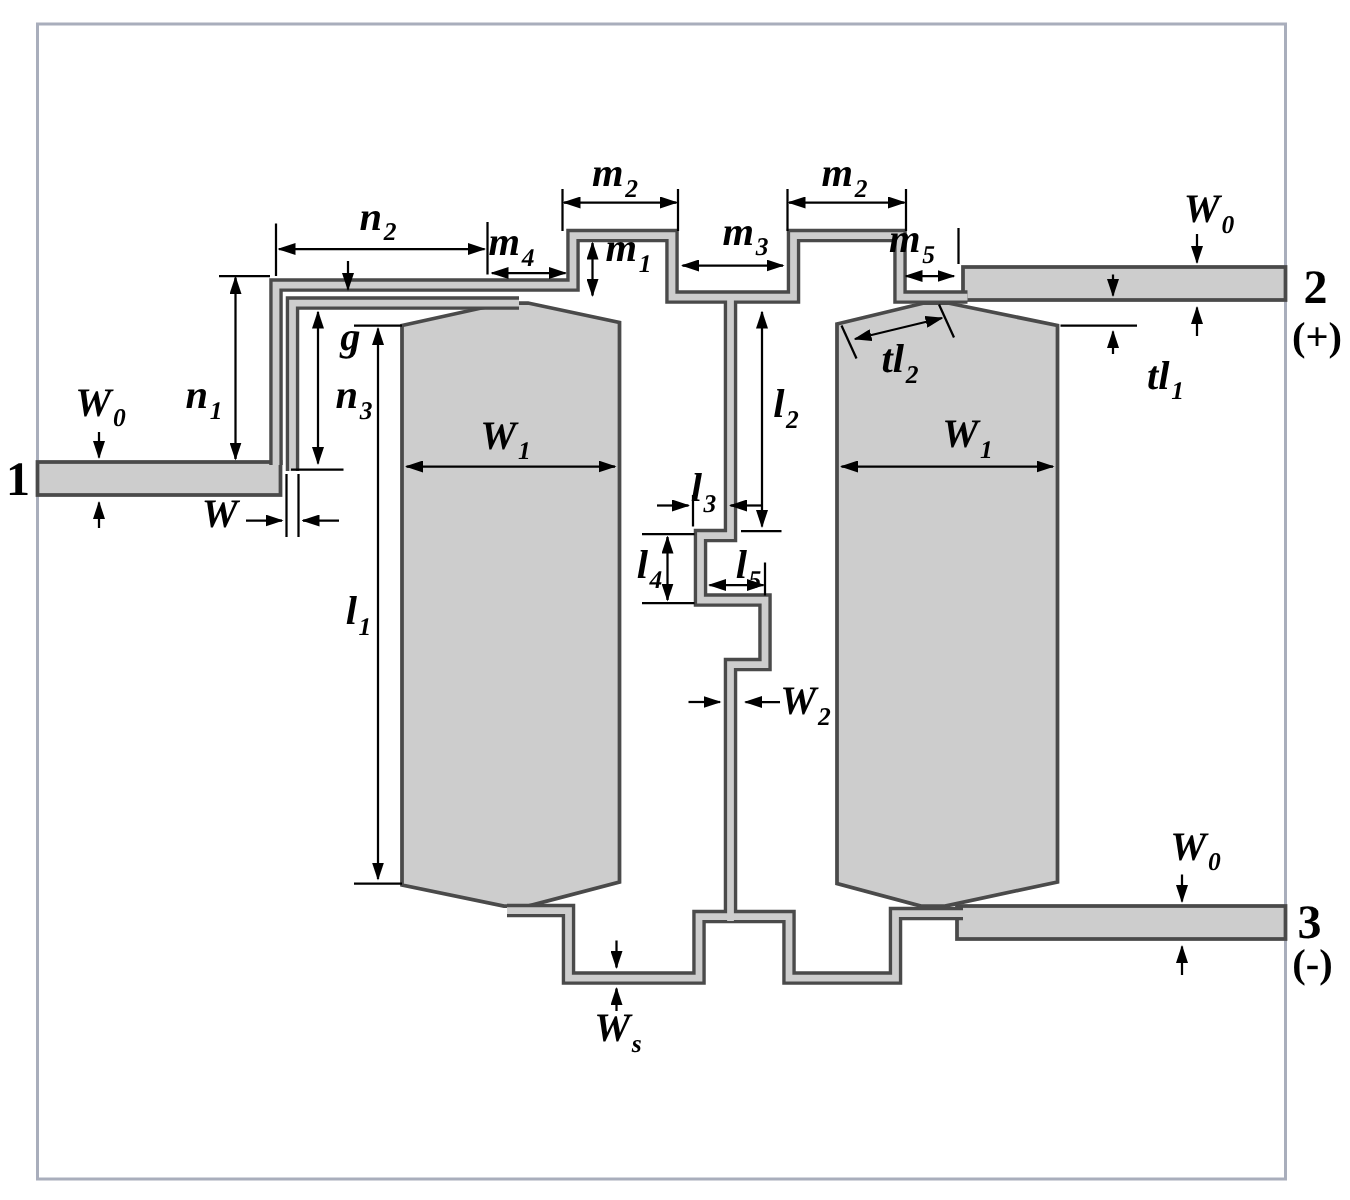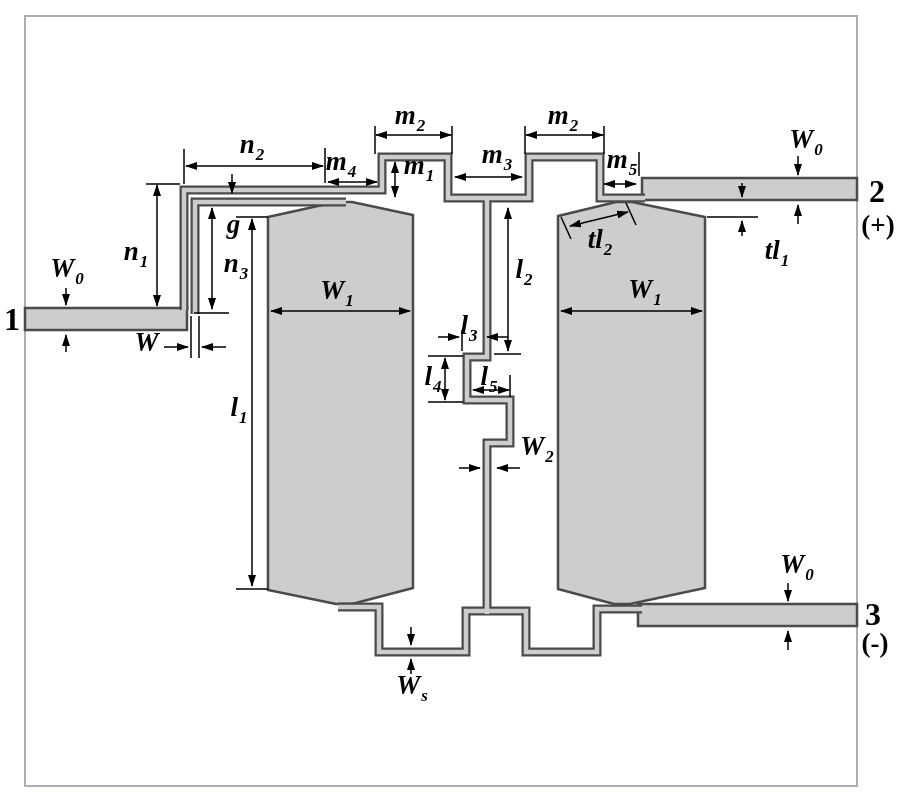--- a/index.html
+++ b/index.html
@@ -105,42 +105,42 @@
     <line x1="459" y1="468" x2="480" y2="468" marker-end="url(#arr)"></line>
     <line x1="520" y1="468" x2="497" y2="468" marker-end="url(#arr)"></line>
     <line x1="788" y1="583" x2="788" y2="601" marker-end="url(#arr)"></line>
     <line x1="788" y1="650" x2="788" y2="631" marker-end="url(#arr)"></line>
     <line x1="411" y1="627" x2="411" y2="645" marker-end="url(#arr)"></line>
     <line x1="411" y1="674" x2="411" y2="659" marker-end="url(#arr)"></line>
   </g>
 </svg>
 
 <span class="dim" style="left:67px;top:271px"><span>W</span><span class="sub">0</span></span>
-<span class="dim" style="left:136px;top:254px"><span>n</span><span class="sub">1</span></span>
+<span class="dim" style="left:136px;top:266px"><span>n</span><span class="sub">1</span></span>
 <span class="dim" style="left:252px;top:147px"><span>n</span><span class="sub">2</span></span>
 <span class="dim" style="left:234px;top:227px"><span>g</span><span class="sub"></span></span>
 <span class="dim" style="left:236px;top:266px"><span>n</span><span class="sub">3</span></span>
 <span class="dim" style="left:147px;top:345px"><span>W</span><span class="sub"></span></span>
 <span class="dim" style="left:341px;top:164px"><span>m</span><span class="sub">4</span></span>
 <span class="dim" style="left:419px;top:168px"><span>m</span><span class="sub">1</span></span>
 <span class="dim" style="left:410px;top:118px"><span>m</span><span class="sub">2</span></span>
 <span class="dim" style="left:563px;top:118px"><span>m</span><span class="sub">2</span></span>
 <span class="dim" style="left:497px;top:157px"><span>m</span><span class="sub">3</span></span>
-<span class="dim" style="left:622px;top:162px"><span>m</span><span class="sub">5</span></span>
+<span class="dim" style="left:608px;top:162px"><span>m</span><span class="sub">5</span></span>
 <span class="dim" style="left:806px;top:142px"><span>W</span><span class="sub">0</span></span>
 <span class="dim" style="left:600px;top:242px"><span>tl</span><span class="sub">2</span></span>
 <span class="dim" style="left:777px;top:253px"><span>tl</span><span class="sub">1</span></span>
 <span class="dim" style="left:337px;top:293px"><span>W</span><span class="sub">1</span></span>
 <span class="dim" style="left:645px;top:292px"><span>W</span><span class="sub">1</span></span>
 <span class="dim" style="left:524px;top:272px"><span>l</span><span class="sub">2</span></span>
 <span class="dim" style="left:239px;top:410px"><span>l</span><span class="sub">1</span></span>
 <span class="dim" style="left:469px;top:328px"><span>l</span><span class="sub">3</span></span>
 <span class="dim" style="left:433px;top:379px"><span>l</span><span class="sub">4</span></span>
-<span class="dim" style="left:489px;top:379px"><span>l</span><span class="sub">5</span></span>
-<span class="dim" style="left:537px;top:449px"><span>W</span><span class="sub">2</span></span>
+<span class="dim" style="left:499px;top:379px"><span>l</span><span class="sub">5</span></span>
+<span class="dim" style="left:537px;top:470px"><span>W</span><span class="sub">2</span></span>
 <span class="dim" style="left:797px;top:567px"><span>W</span><span class="sub">0</span></span>
 <span class="dim" style="left:412px;top:688px"><span>W</span><span class="sub">s</span></span>
 
 <span class="port" style="left:12px;top:319px"><span>1</span></span>
 <span class="port" style="left:877px;top:191px"><span>2</span></span>
 <span class="port pol" style="left:878px;top:225px"><span>(+)</span></span>
 <span class="port" style="left:873px;top:614px"><span>3</span></span>
 <span class="port pol" style="left:875px;top:643px"><span>(-)</span></span>
 </div>
 

